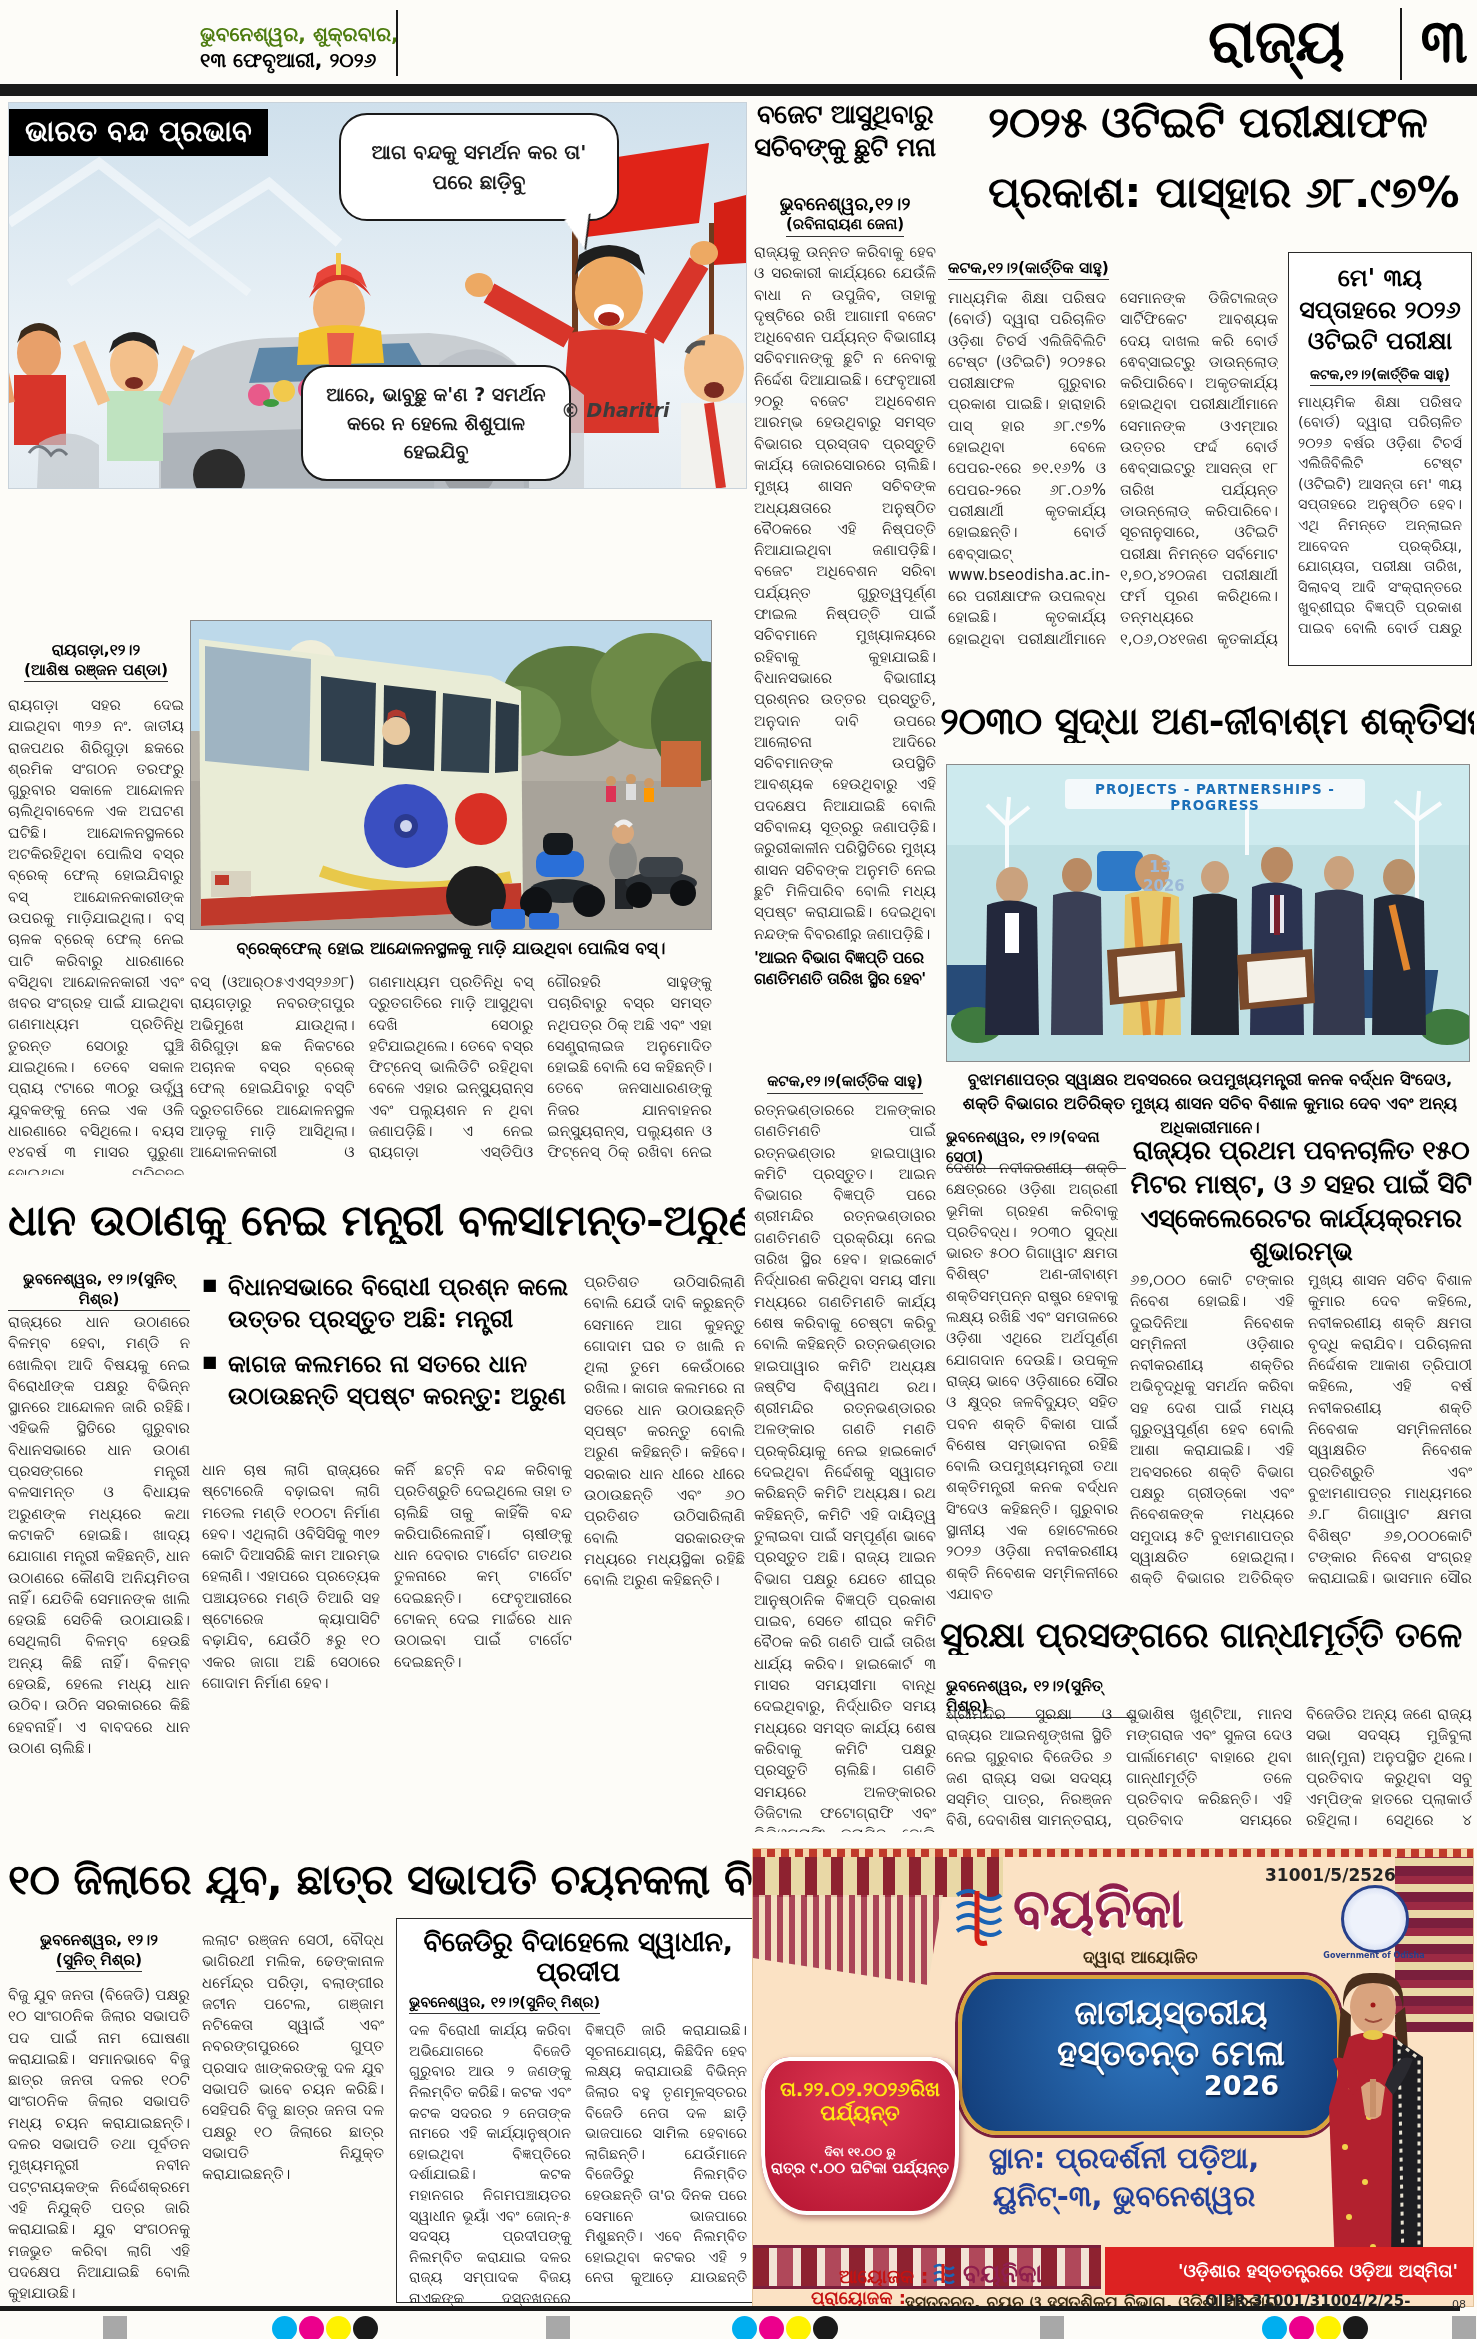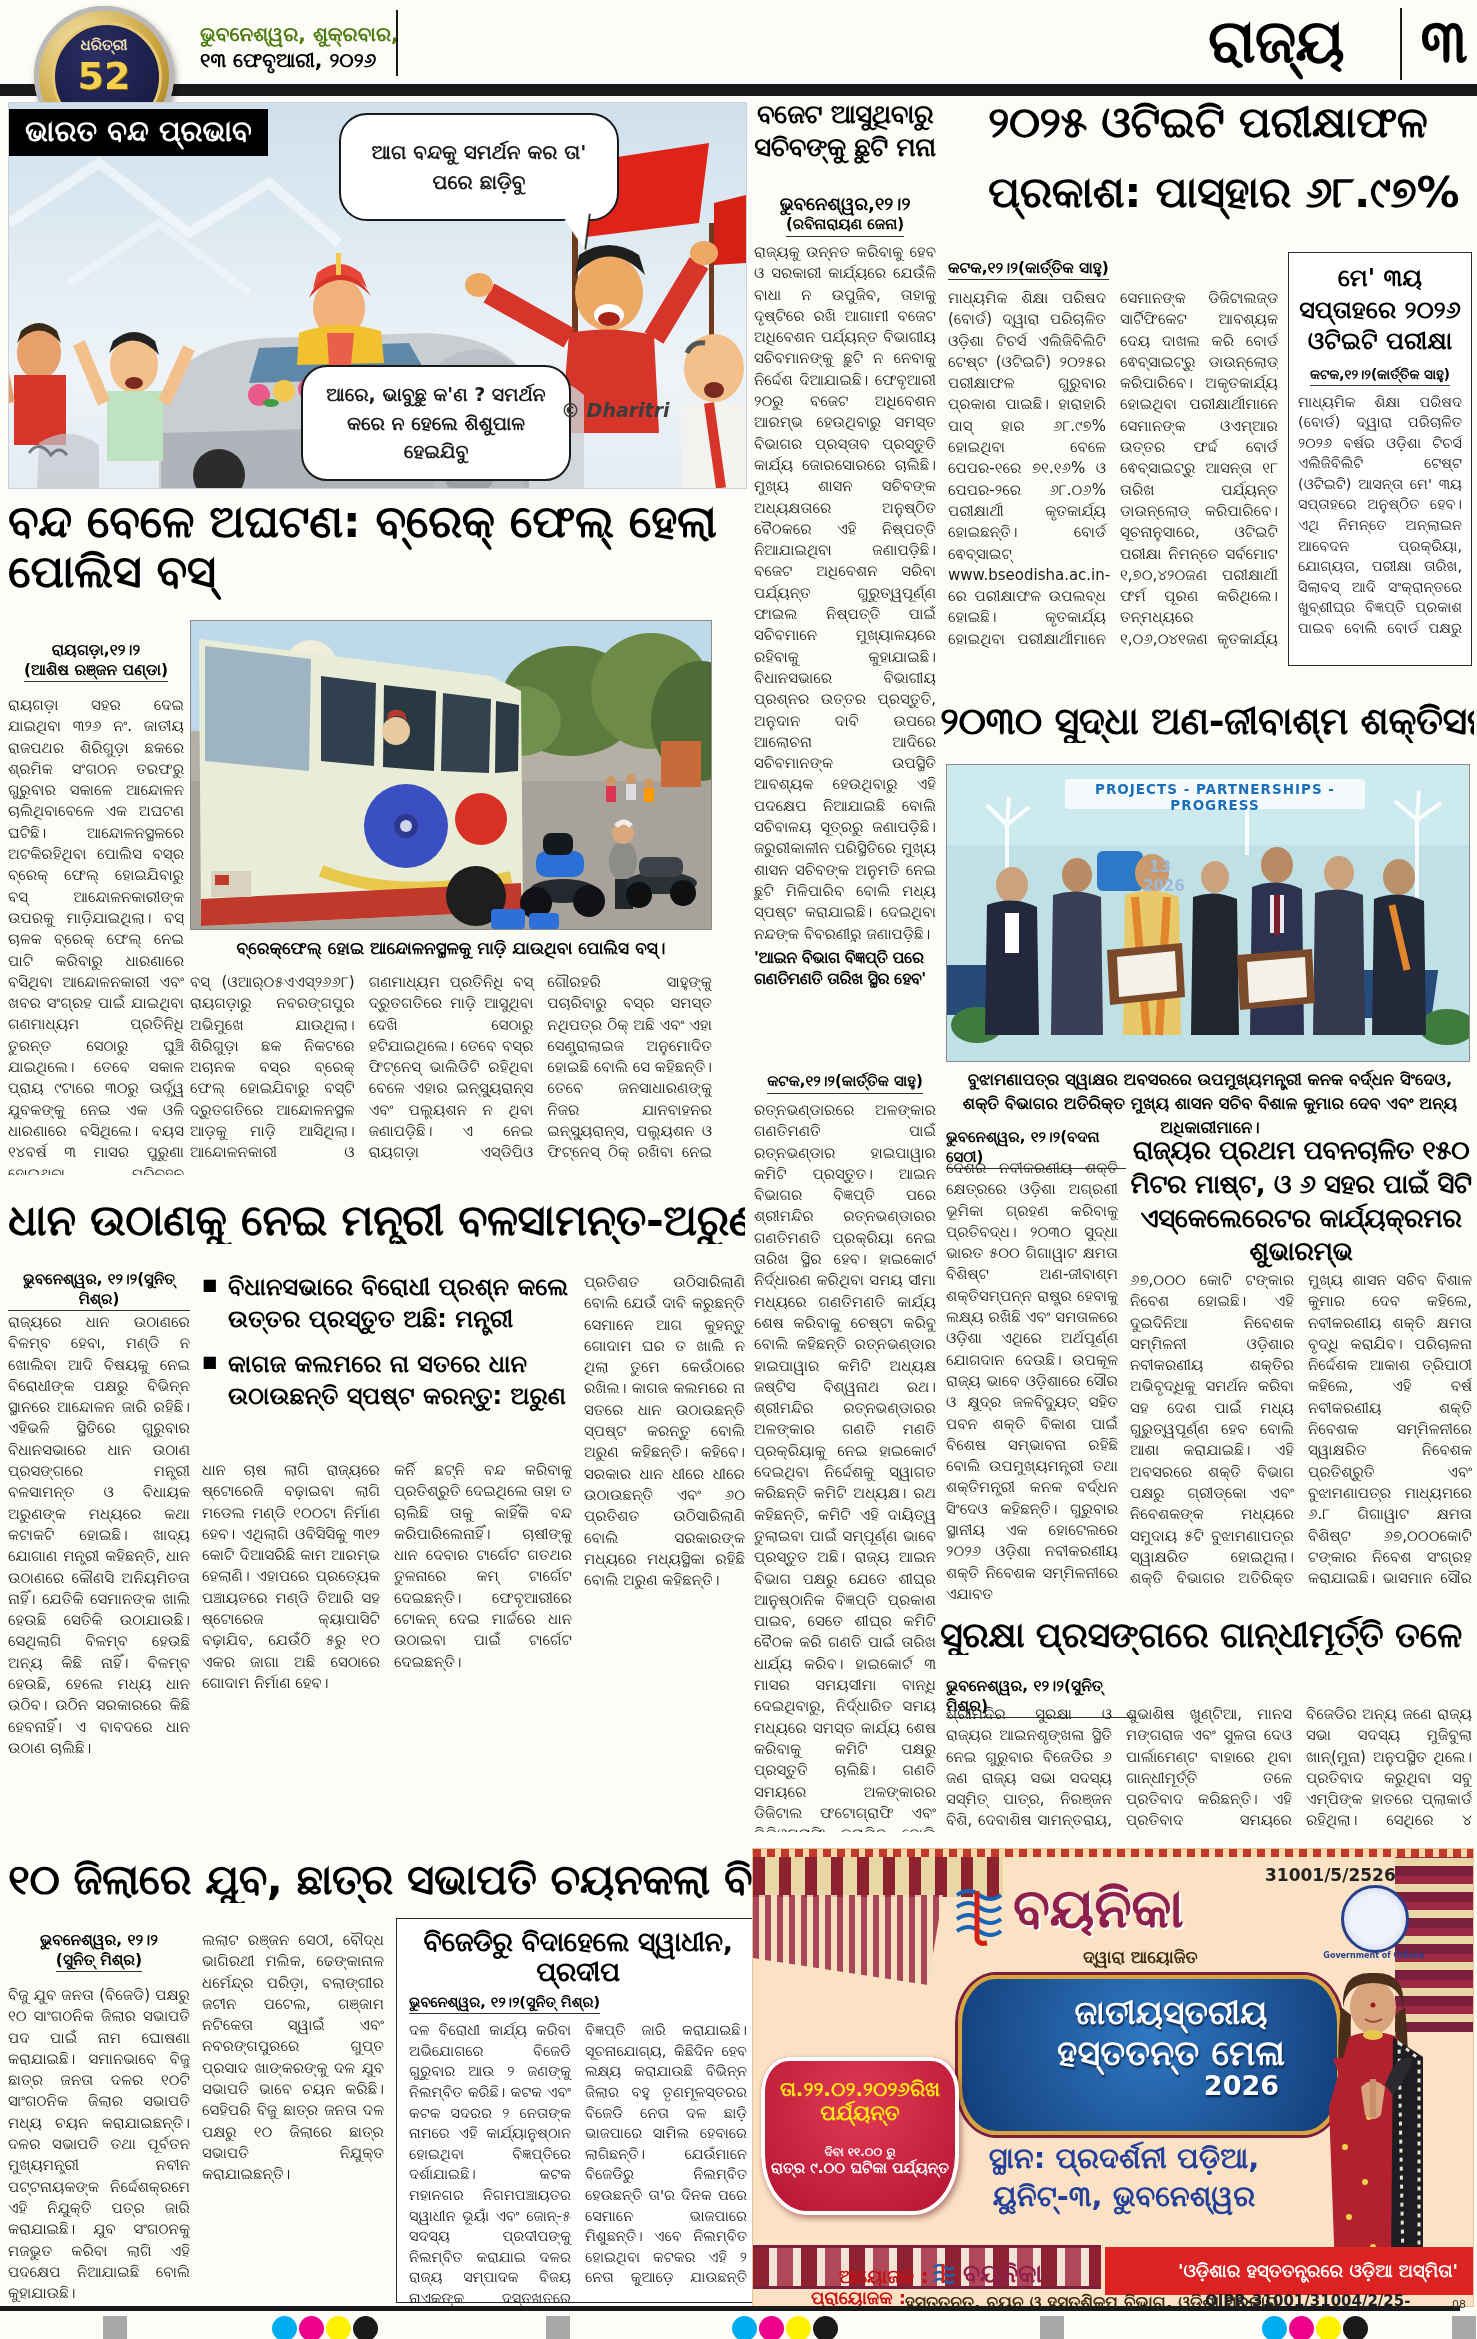--- a/index.html
+++ b/index.html
@@ -21,27 +21,20 @@
   .regdot{width:25px;height:25px;border-radius:50%;display:inline-block;margin-right:2px;}
 </style>
 </head>
 <body>
 
 <div class="page">
 
   <div class="abs" style="left:0;top:0;width:1477px;height:100px;">
     <div class="abs" style="left:0;top:84px;width:1477px;height:12px;background:#1a1a1a;"></div>
 
-    <div class="abs" style="left:28px;top:2px;width:152px;height:152px;">
-      <div class="abs" style="left:6px;top:4px;width:140px;height:140px;border-radius:50%;background:radial-gradient(circle at 35% 30%,#f7e6b0,#caa33c 55%,#8a6a1c);box-shadow:0 0 0 5px #b9b9b9 inset, 2px 3px 6px rgba(0,0,0,.35);"></div>
-      <div class="abs" style="left:24px;top:20px;width:104px;height:104px;border-radius:50%;background:radial-gradient(circle at 40% 30%,#2b2f63,#121539);border:3px solid #e8c873;"></div>
-      <div class="abs" style="left:24px;top:34px;width:104px;text-align:center;color:#f3e3b0;font-size:15px;font-weight:700;">ଧରିତ୍ରୀ</div>
-      <div class="abs" style="left:24px;top:52px;width:104px;text-align:center;color:#f5cf4e;font-size:38px;font-weight:800;text-shadow:1px 1px 0 #7a5a10;">52</div>
-      <div class="abs" style="left:24px;top:98px;width:104px;text-align:center;color:#e8d9a0;font-size:11px;font-weight:700;letter-spacing:1px;">Years</div>
-    </div>
     <div class="abs" style="left:200px;top:22px;width:200px;font-size:20px;font-weight:700;color:#4d7c0f;">ଭୁବନେଶ୍ୱର, ଶୁକ୍ରବାର,</div>
     <div class="abs" style="left:200px;top:48px;width:200px;font-size:20px;font-weight:700;color:#000;">୧୩ ଫେବୃଆରୀ, ୨୦୨୬</div>
     <div class="abs vrule" style="left:396px;top:10px;height:66px;"></div>
     <div class="abs" style="left:1208px;top:6px;width:190px;font-size:60px;font-weight:800;color:#000;letter-spacing:-1px;">ରାଜ୍ୟ</div>
     <div class="abs vrule" style="left:1400px;top:8px;height:72px;"></div>
     <div class="abs" style="left:1416px;top:6px;width:56px;font-size:60px;font-weight:800;color:#000;text-align:center;">୩</div>
   </div>
 
   <div class="abs" style="left:8px;top:102px;width:737px;height:385px;background:linear-gradient(180deg,#cfe0ec,#eef4f8 70%,#e4ecf2);overflow:hidden;border:1px solid #c8d2da;">
     <svg width="737" height="385" viewBox="0 0 737 385" style="position:absolute;left:0;top:0;">
@@ -128,21 +121,20 @@
     <div class="abs" style="left:330px;top:10px;width:280px;height:108px;background:#fff;border:2px solid #1a1a1a;border-radius:28px;display:flex;align-items:center;justify-content:center;padding:6px 14px;box-sizing:border-box;">
       <span style="font-size:20px;font-weight:700;text-align:center;line-height:1.5;">ଆଗ ବନ୍ଦକୁ ସମର୍ଥନ କର ତା' ପରେ ଛାଡ଼ିବୁ</span>
     </div>
     <div class="abs" style="left:560px;top:112px;width:0;height:0;border-left:10px solid transparent;border-right:16px solid transparent;border-top:34px solid #fff;transform:rotate(-18deg);filter:drop-shadow(1px 2px 0 #1a1a1a);"></div>
     <div class="abs" style="left:292px;top:262px;width:270px;height:116px;background:#fff;border:2px solid #1a1a1a;border-radius:26px;display:flex;align-items:center;justify-content:center;padding:6px 14px;box-sizing:border-box;">
       <span style="font-size:19px;font-weight:700;text-align:center;line-height:1.5;">ଆରେ, ଭାବୁଛୁ କ'ଣ ? ସମର୍ଥନ କରେ ନ ହେଲେ ଶିଶୁପାଳ ହେଇଯିବୁ</span>
     </div>
     <div class="abs" style="left:552px;top:296px;font-size:19px;font-style:italic;color:#3c3c3c;font-weight:600;">© Dharitri</div>
   </div>
 
-  <div class="abs hl" style="left:8px;top:497px;width:737px;height:76px;font-size:45px;">ବନ୍ଦ ବେଳେ ଅଘଟଣ: ବ୍ରେକ୍ ଫେଲ୍ ହେଲା ପୋଲିସ ବସ୍</div>
   <div class="abs" style="left:8px;top:640px;width:176px;">
     <div class="dateline">ରାୟଗଡ଼ା,୧୨।୨</div>
     <div class="dateline"><span class="dateline-u">(ଆଶିଷ ରଞ୍ଜନ ପଣ୍ଡା)</span></div>
   </div>
   <div class="abs body-text" style="left:8px;top:695px;width:176px;height:480px;">ରାୟଗଡ଼ା ସହର ଦେଇ ଯାଇଥିବା ୩୨୬ ନଂ. ଜାତୀୟ ରାଜପଥର ଶିରିଗୁଡ଼ା ଛକରେ ଶ୍ରମିକ ସଂଗଠନ ତରଫରୁ ଗୁରୁବାର ସକାଳେ ଆନ୍ଦୋଳନ ଚାଲିଥିବାବେଳେ ଏକ ଅଘଟଣ ଘଟିଛି। ଆନ୍ଦୋଳନସ୍ଥଳରେ ଅଟକିରହିଥିବା ପୋଲିସ ବସ୍‌ର ବ୍ରେକ୍ ଫେଲ୍ ହୋଇଯିବାରୁ ବସ୍ ଆନ୍ଦୋଳନକାରୀଙ୍କ ଉପରକୁ ମାଡ଼ିଯାଇଥିଲା। ବସ୍ ଚାଳକ ବ୍ରେକ୍ ଫେଲ୍ ନେଇ ପାଟି କରିବାରୁ ଧାରଣାରେ ବସିଥିବା ଆନ୍ଦୋଳନକାରୀ ଏବଂ ଖବର ସଂଗ୍ରହ ପାଇଁ ଯାଇଥିବା ଗଣମାଧ୍ୟମ ପ୍ରତିନିଧି ତୁରନ୍ତ ସେଠାରୁ ଘୁଞ୍ଚି ଯାଇଥିଲେ। ତେବେ ସକାଳ ପ୍ରାୟ ୯ଟାରେ ୩୦ରୁ ଊର୍ଦ୍ଧ୍ୱ ଯୁବକଙ୍କୁ ନେଇ ଏକ ଓଳି ଧାରଣାରେ ବସିଥିଲେ। ବୟସ ୧୪ବର୍ଷ ୩ ମାସର ପୁରୁଣା ହୋଇଥିବା ପରିବହନ ପୋର୍ଟାଲରୁ ଜଣାପଡ଼ିଛି।</div>
 
   <div class="abs photo-frame" style="left:190px;top:620px;width:522px;height:310px;">
     <svg width="522" height="310" viewBox="0 0 522 310">
       <rect width="522" height="130" fill="#bdd9ea"></rect>
       <rect y="110" width="522" height="200" fill="#b5b0a6"></rect>

